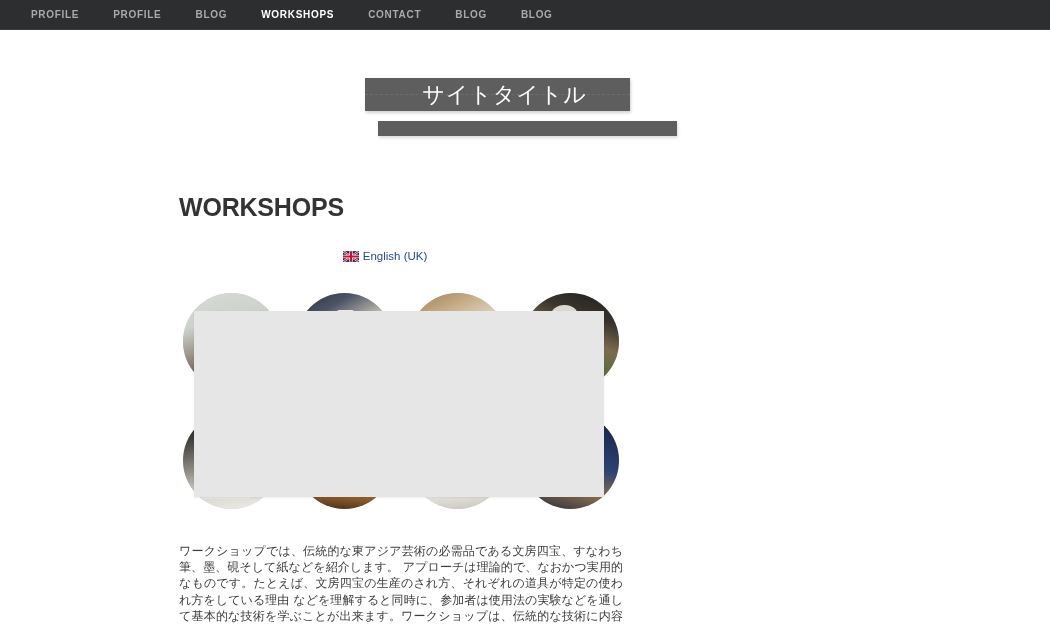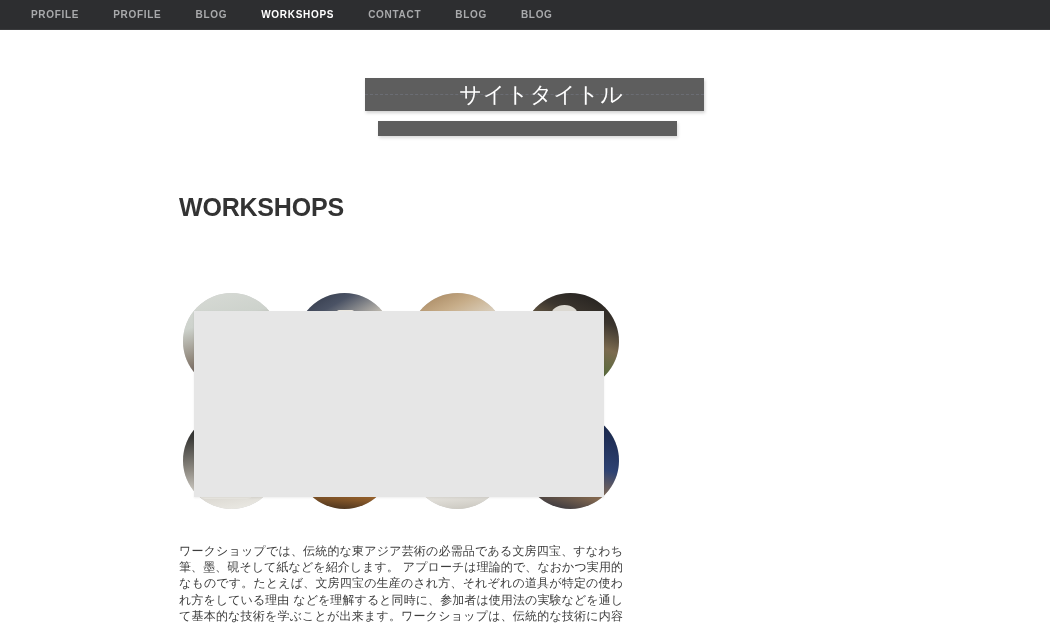--- a/index.html
+++ b/index.html
@@ -55,21 +55,21 @@
     position: absolute;
     left: 0;
     top: 78px;
     width: 1050px;
     height: 60px;
   }
   .title-bar {
     position: absolute;
     left: 365px;
     top: 0px;
-    width: 339px;
+    width: 265px;
     height: 33px;
     background: #5e5e5e;
     box-shadow: 1px 2px 3px rgba(0,0,0,0.18);
   }
   .title-dashes {
     position: absolute;
     left: 0;
     top: 16px;
     width: 100%;
     height: 1px;
@@ -242,20 +242,34 @@
   <div class="title-bar">
     <div class="title-dashes"></div>
     <div class="title-text">サイトタイトル</div>
   </div>
   <div class="subtitle-bar"></div>
 </div>
 
 <div class="content">
   <h1 class="page-title">WORKSHOPS</h1>
 
+  <div class="lang-row">
+    <a class="lang-link">
+      <span class="flag-uk">
+        <svg width="16" height="11" viewBox="0 0 60 40" xmlns="http://www.w3.org/2000/svg">
+          <rect width="60" height="40" fill="#012169"></rect>
+          <path d="M0,0 L60,40 M60,0 L0,40" stroke="#ffffff" stroke-width="8"></path>
+          <path d="M0,0 L60,40 M60,0 L0,40" stroke="#C8102E" stroke-width="4"></path>
+          <path d="M30,0 V40 M0,20 H60" stroke="#ffffff" stroke-width="13"></path>
+          <path d="M30,0 V40 M0,20 H60" stroke="#C8102E" stroke-width="8"></path>
+        </svg>
+      </span>
+      <span>English (UK)</span>
+    </a>
+  </div>
 </div>
 
 <div class="gallery">
   <div class="thumb p1" style="left:0px;   top:0px;">
       <div class="ph"></div>
     </div>
   <div class="thumb p2" style="left:113px; top:0px;">
       <div class="ph"></div>
     </div>
   <div class="thumb p3" style="left:226px; top:0px;">

